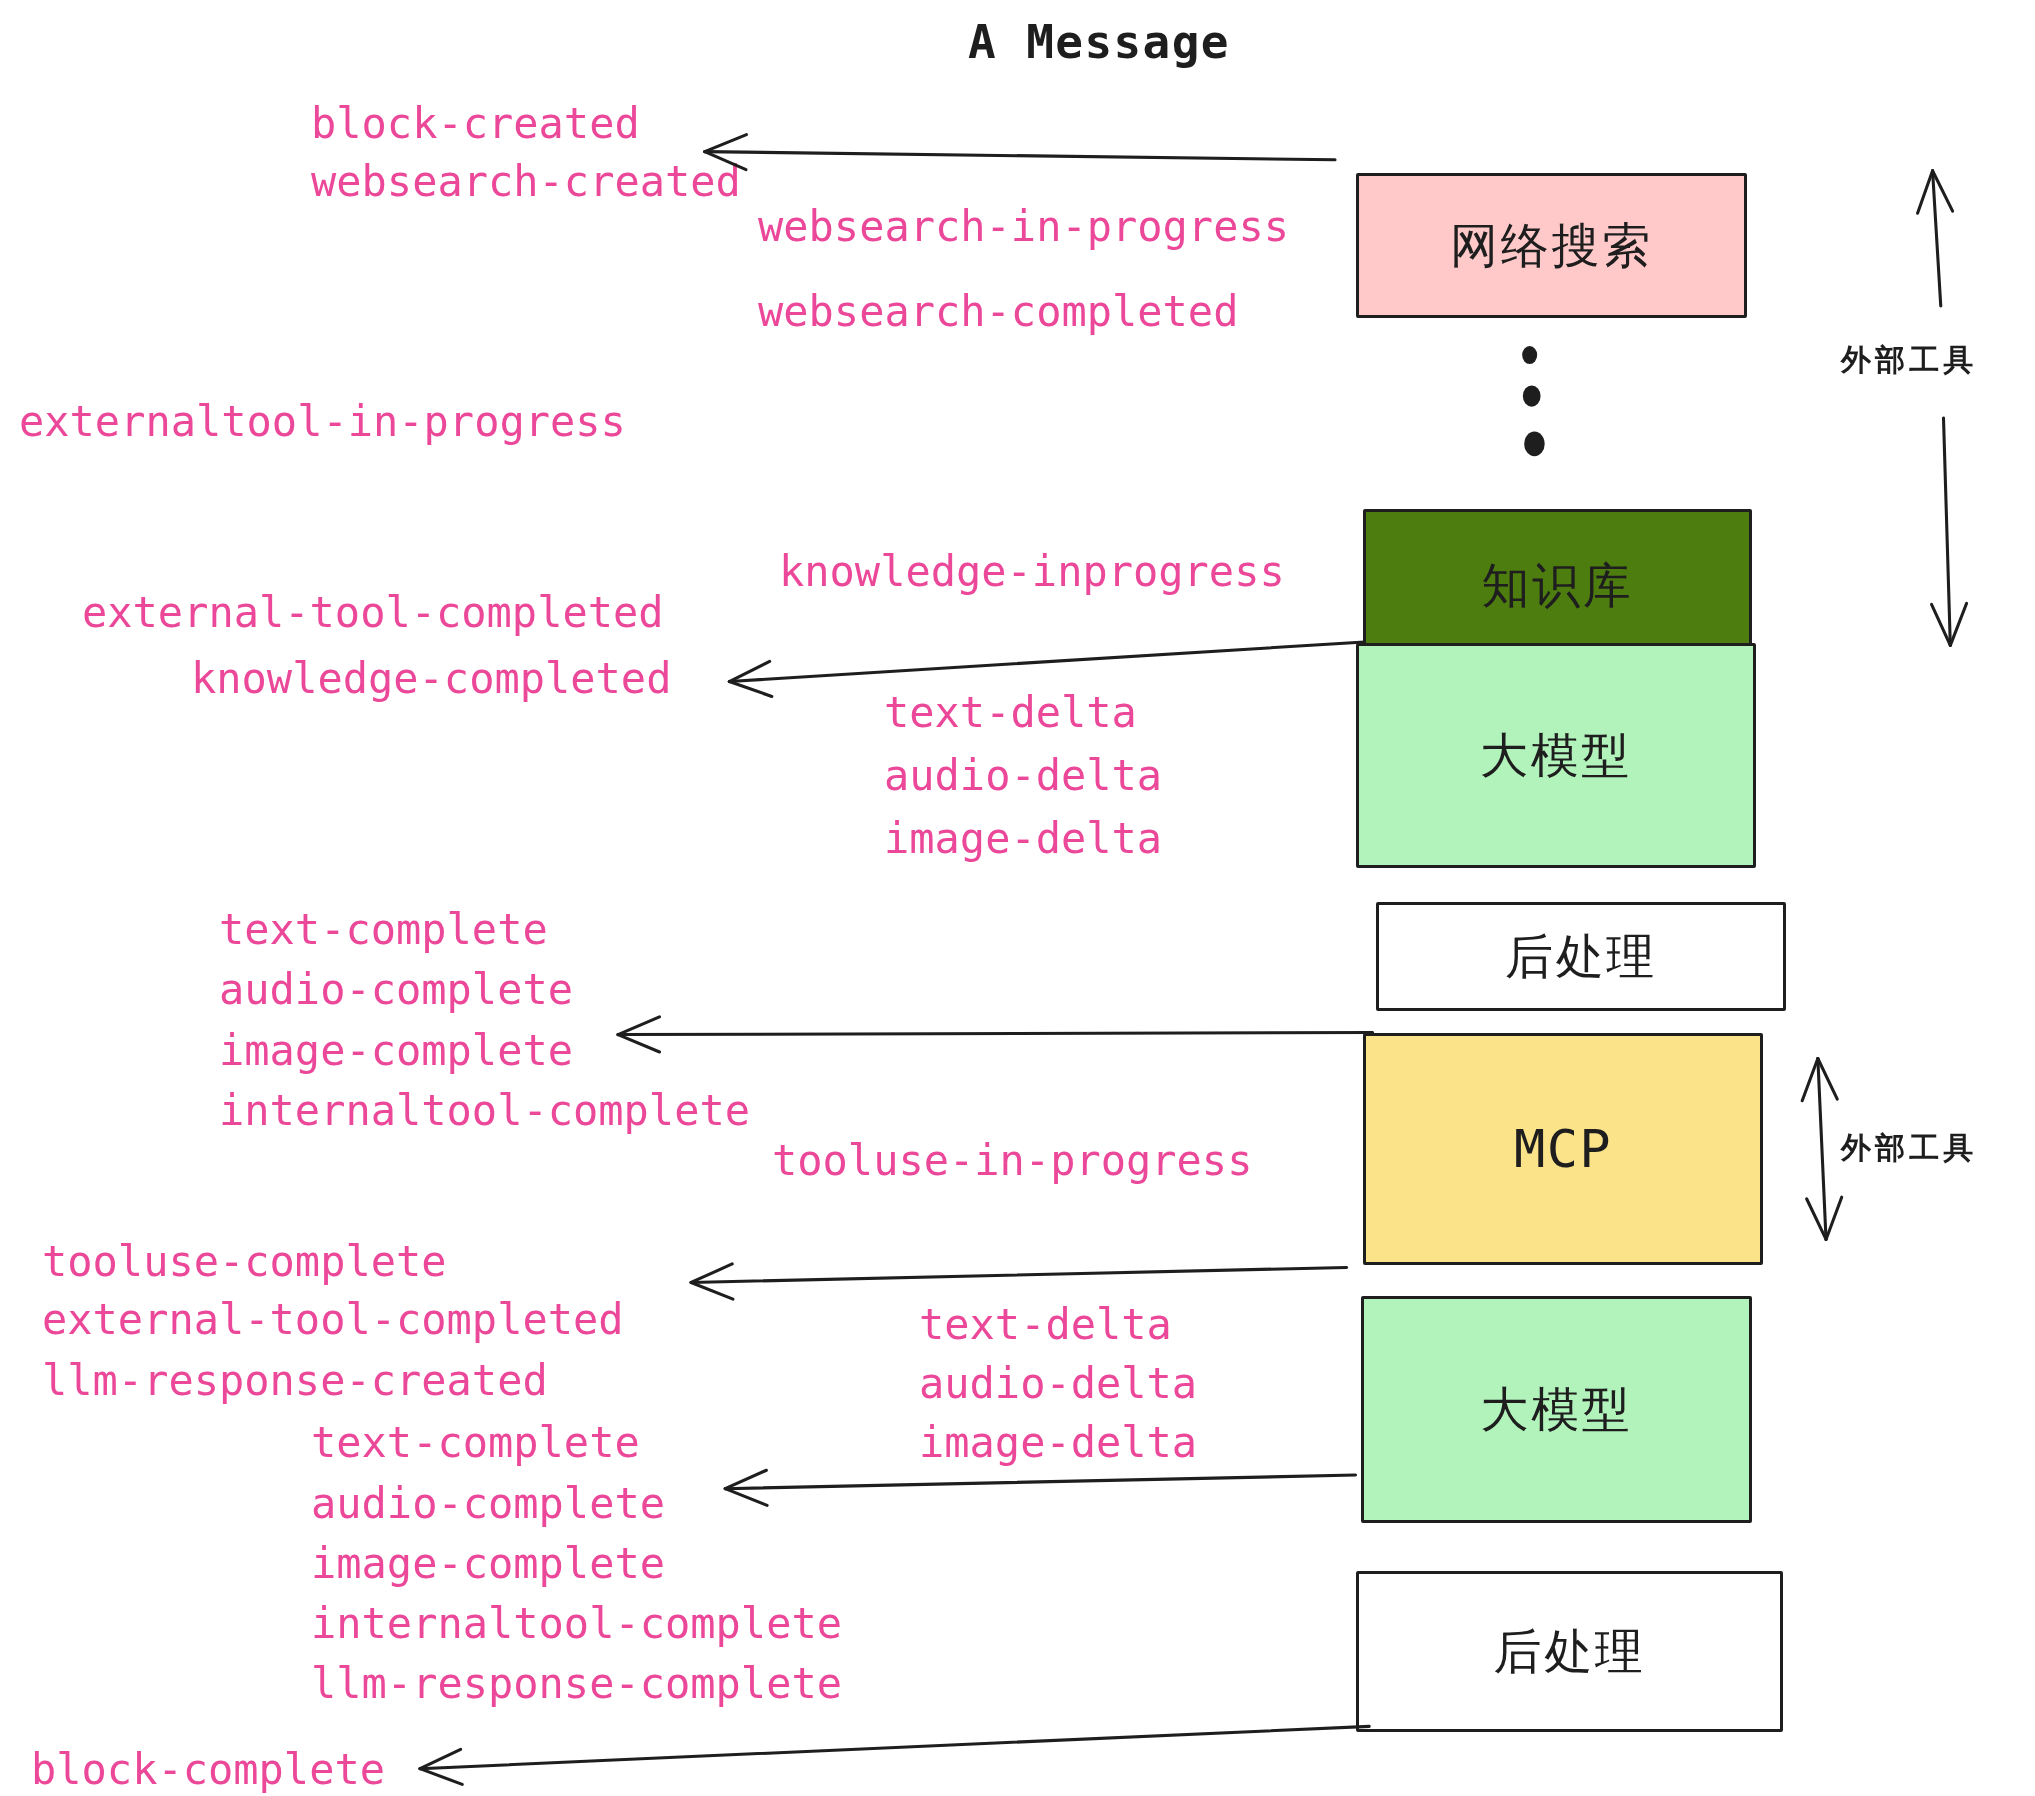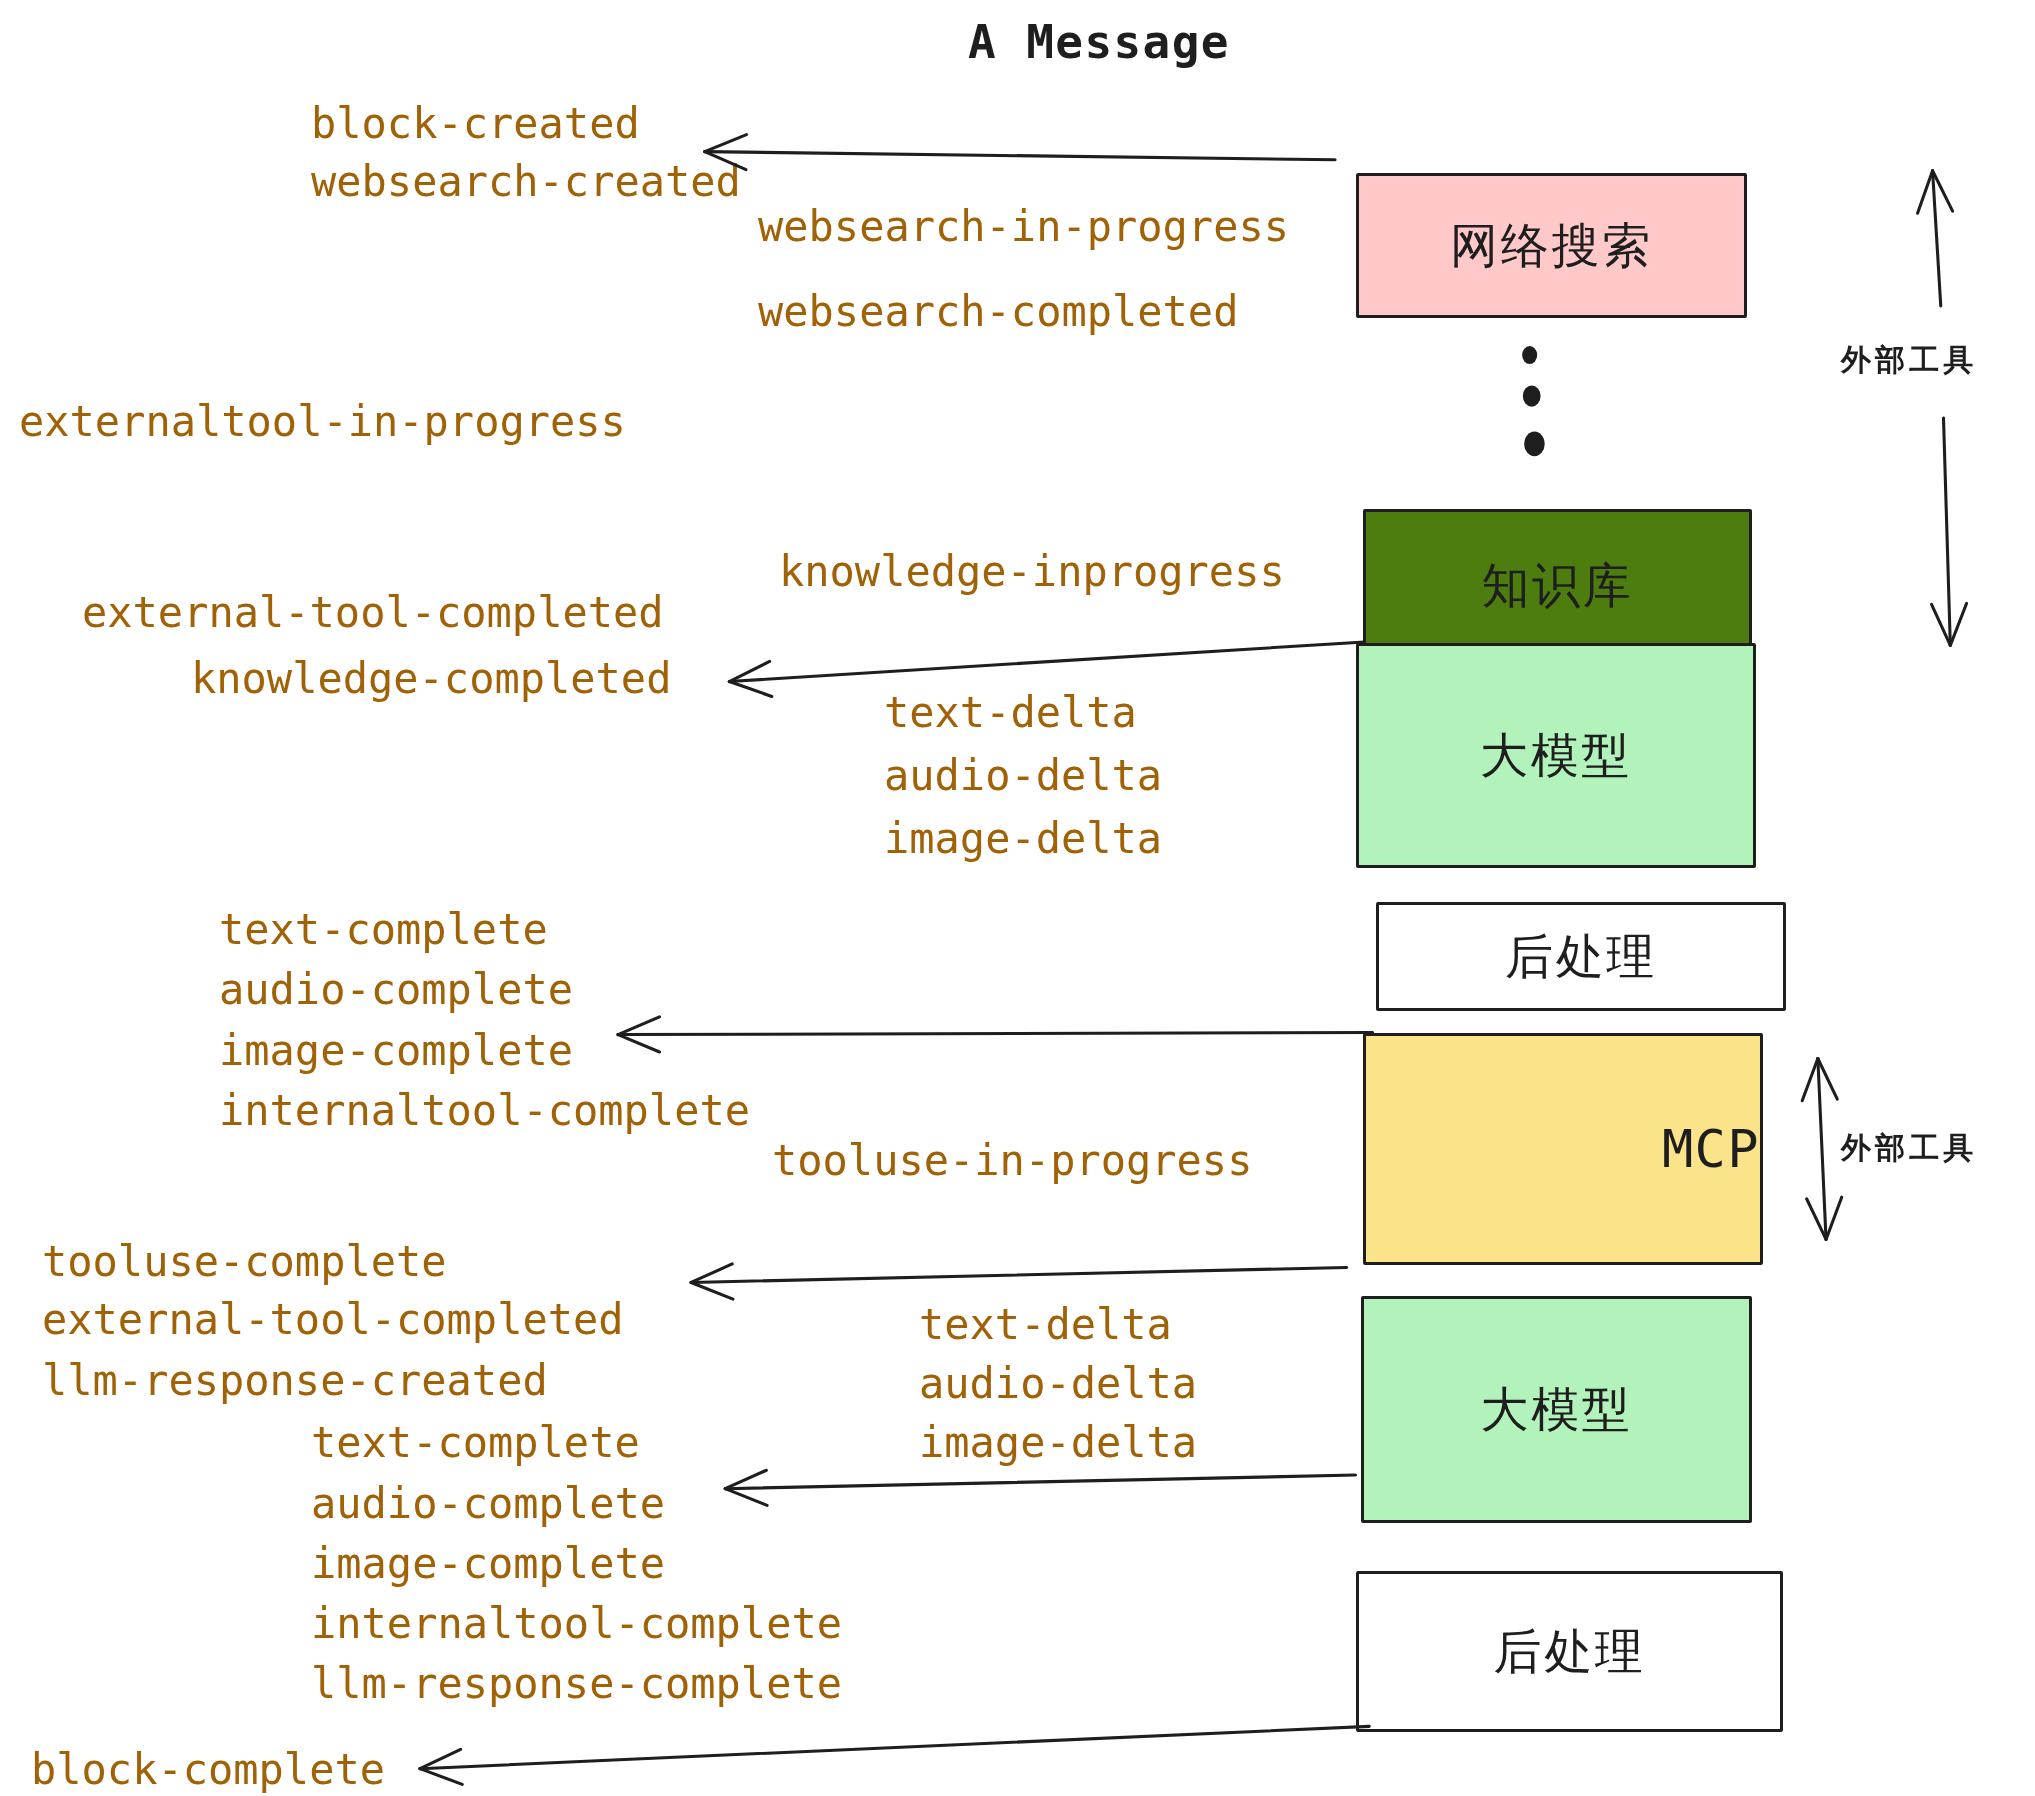--- a/index.html
+++ b/index.html
@@ -23,21 +23,21 @@
     font-size: 46px;
     font-weight: bold;
     letter-spacing: 1.4px;
     white-space: nowrap;
   }
   .event {
     position: absolute;
     font-size: 42px;
     line-height: 1.05;
     white-space: nowrap;
-    color: #a16207;
+    color: #ec4899;
   }
   .box {
     position: absolute;
     box-sizing: border-box;
     border: 3.4px solid #1e1e1e;
     border-radius: 2px;
     display: flex;
     align-items: center;
     justify-content: center;
   }
@@ -111,21 +111,21 @@
       </div>
       <div class="box" style="left: 1363px; top: 509px; width: 389px; height: 154px; background: #4d7c0f; align-items: center;">
         <span class="box-label">知识库</span>
       </div>
       <div class="box" style="left: 1356px; top: 643px; width: 400px; height: 225px; background: rgb(178, 242, 187);">
         <span class="box-label">大模型</span>
       </div>
       <div class="box" style="left: 1376px; top: 902px; width: 410px; height: 109px; background: rgb(255, 255, 255);">
         <span class="box-label">后处理</span>
       </div>
-      <div class="box" style="left: 1363px; top: 1033px; width: 400px; height: 232px; background: rgb(251, 227, 138); justify-content: flex-end;">
+      <div class="box" style="left: 1363px; top: 1033px; width: 400px; height: 232px; background: rgb(251, 227, 138);">
         <span class="box-label mono">MCP</span>
       </div>
       <div class="box" style="left: 1361px; top: 1296px; width: 391px; height: 227px; background: rgb(178, 242, 187);">
         <span class="box-label">大模型</span>
       </div>
       <div class="box" style="left: 1356px; top: 1571px; width: 427px; height: 161px; background: rgb(255, 255, 255);">
         <span class="box-label">后处理</span>
       </div>
     </div>
   <div id="side-labels-layer">

